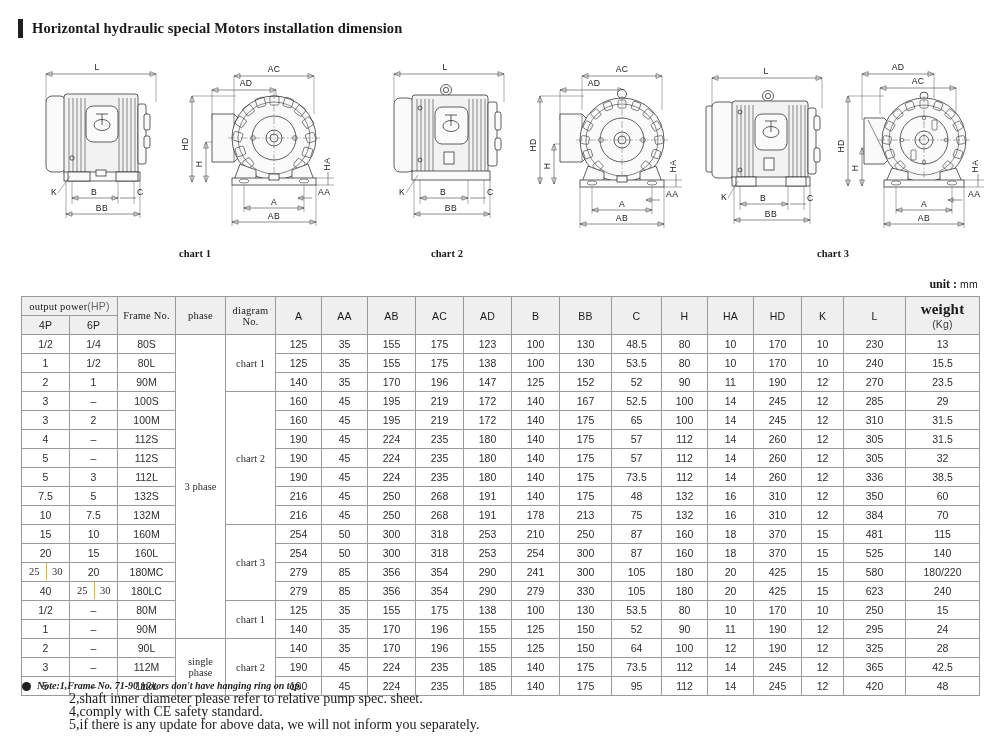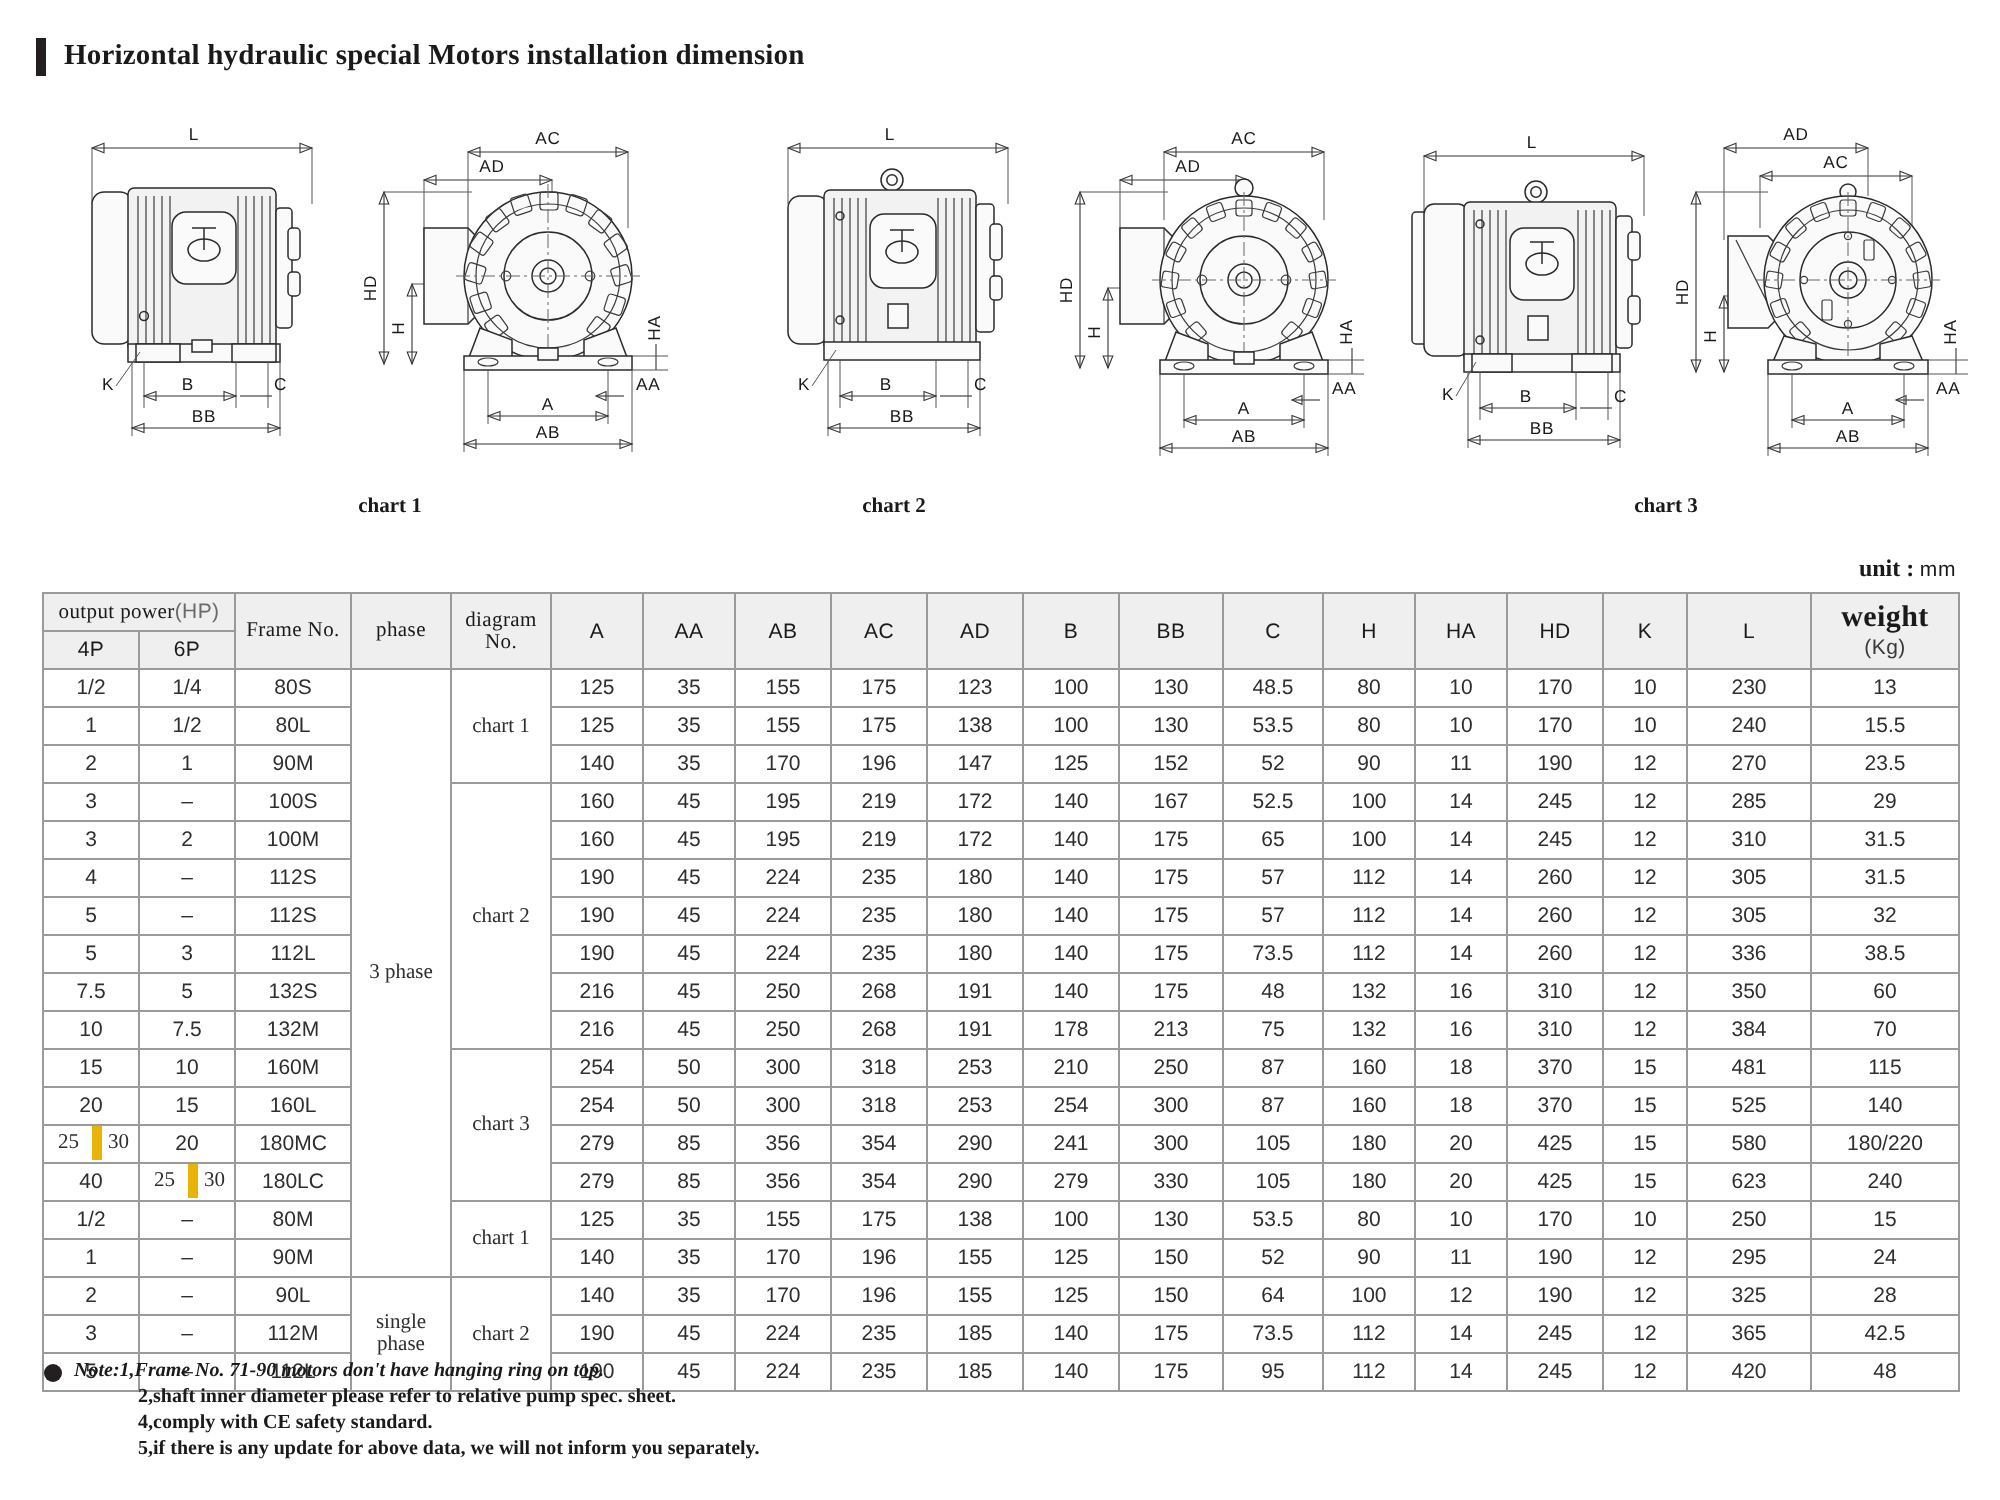--- a/index.html
+++ b/index.html
@@ -80,37 +80,37 @@
   .hd-op .hp { font-family: "Liberation Sans", sans-serif; font-weight: normal; color: #6a6a6a; font-size: 10.5px; }
   .hd-kg { font-family: "Liberation Sans", sans-serif; font-weight: normal; color: #3a3a3a; font-size: 10.5px; }
   .cell-serif { font-family: "Liberation Serif", serif; font-weight: bold; font-size: 10.5px; color: #1a1a1a; }
   .dashcell { color: #555; }
   td.subsplit { padding: 0; }
   td.subsplit .halves { display: flex; width: 100%; height: 100%; }
   td.subsplit .halves > div {
     flex: 1 1 50%; display: flex; align-items: center; justify-content: center;
     font-size: 10.5px; height: 17px; font-family: Liberation Serif, serif;
   }
-  td.subsplit .halves > div + div { border-left: 5px solid #eab308; }
+  td.subsplit .halves > div + div { border-left: 1px solid #eab308; }
 
   
   .notes { position: absolute; left: 22px; top: 679px; width: 600px; }
   .note-row { display: flex; align-items: flex-start; font-style: italic; }
   .bullet {
     width: 9px; height: 9px; border-radius: 50%;
     background: #231f20; margin-top: 2.5px; flex: 0 0 9px;
   }
   .note-first {
     font-family: "Liberation Serif", serif; font-weight: bold;
     font-size: 10px; color: #1a1a1a; margin-left: 6px; line-height: 13px;
   }
   .note-rest { margin-left: 47px; }
   .note-line {
-    font-family: "Liberation Serif", serif; font-weight: bold;
-    font-size: 10px; color: #1a1a1a; line-height: 13px;
+    font-family: "Liberation Serif", serif; font-weight: normal;
+    font-size: 14px; color: #1a1a1a; line-height: 13px;
   }
 </style>
 </head>
 <body>
 
 <div id="page">
 
   <div class="title-wrap">
     <div class="title-bar"></div>
     <div class="title-text">Horizontal hydraulic special Motors installation dimension</div>

